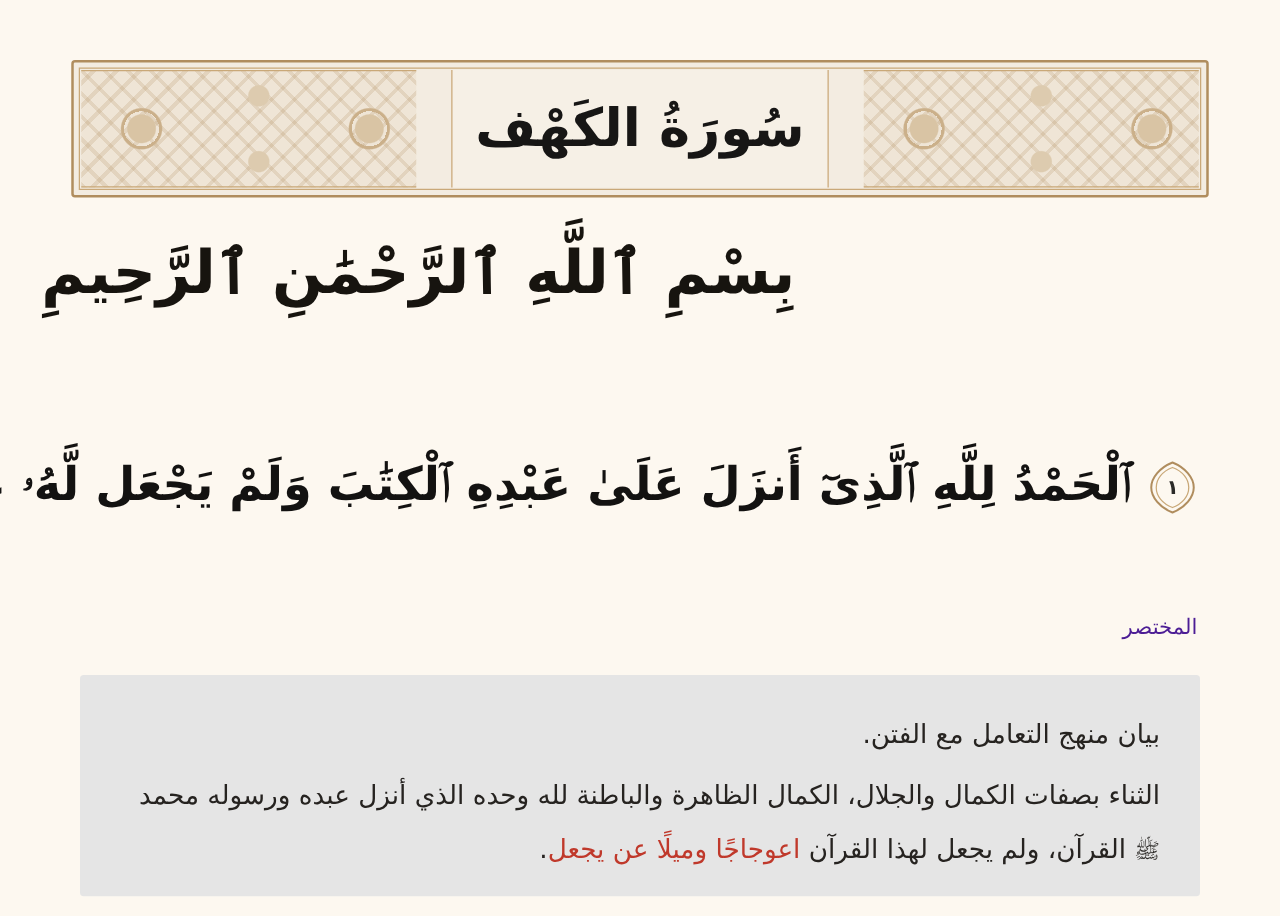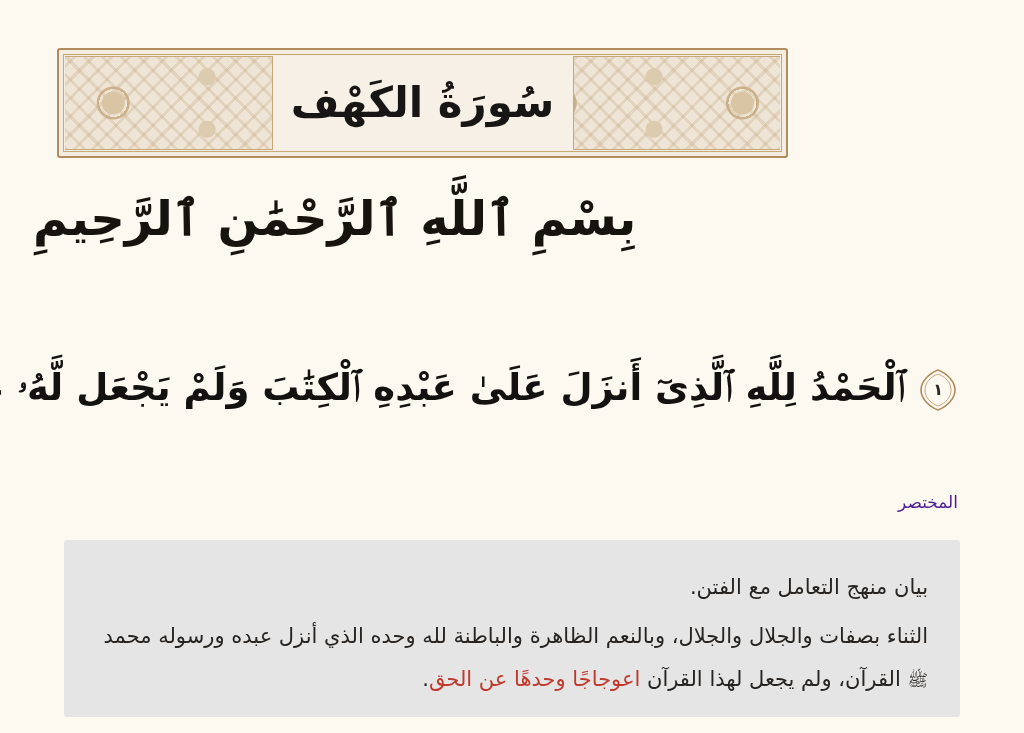--- a/index.html
+++ b/index.html
@@ -14,21 +14,21 @@
     color: #1c1b1a;
     overflow: hidden;
     position: relative;
   }
 
   
   .banner-wrap {
     position: absolute;
     top: 48px;
     left: 57px;
-    width: 731px;
+    width: 910px;
     height: 110px;
   }
   .banner {
     position: absolute;
     inset: 0;
     border: 2px solid #b08d5e;
     border-radius: 3px;
     background: #f3ece1;
     box-sizing: border-box;
     overflow: hidden;
@@ -200,16 +200,16 @@
     <span>١</span>
   </span>
   <span>ٱلْحَمْدُ لِلَّهِ ٱلَّذِىٓ أَنزَلَ عَلَىٰ عَبْدِهِ ٱلْكِتَٰبَ وَلَمْ يَجْعَل لَّهُۥ عِوَجَا</span>
 </div>
 
 <div class="source-label">المختصر</div>
 
 <div class="tafsir-box">
   <p class="tafsir-p">بيان منهج التعامل مع الفتن.</p>
   <p class="tafsir-p">
-    <span>الثناء بصفات والجلال والجلال، وبالنعم الظاهرة والباطنة لله وحده الذي أنزل</span>
-    <span>عبده ورسوله محمد </span><span class="sm-glyph">ﷺ</span><span> القرآن، ولم يجعل لهذا القرآن </span><span class="hl-red">اعوجاجًا وحدهًا عن الحق</span><span>.</span>
+    <span>الثناء بصفات الكمال والجلال، الكمال الظاهرة والباطنة لله وحده الذي أنزل</span>
+    <span>عبده ورسوله محمد </span><span class="sm-glyph">ﷺ</span><span> القرآن، ولم يجعل لهذا القرآن </span><span class="hl-red">اعوجاجًا وميلًا عن يجعل</span><span>.</span>
   </p>
 </div>
 
 </body></html>

